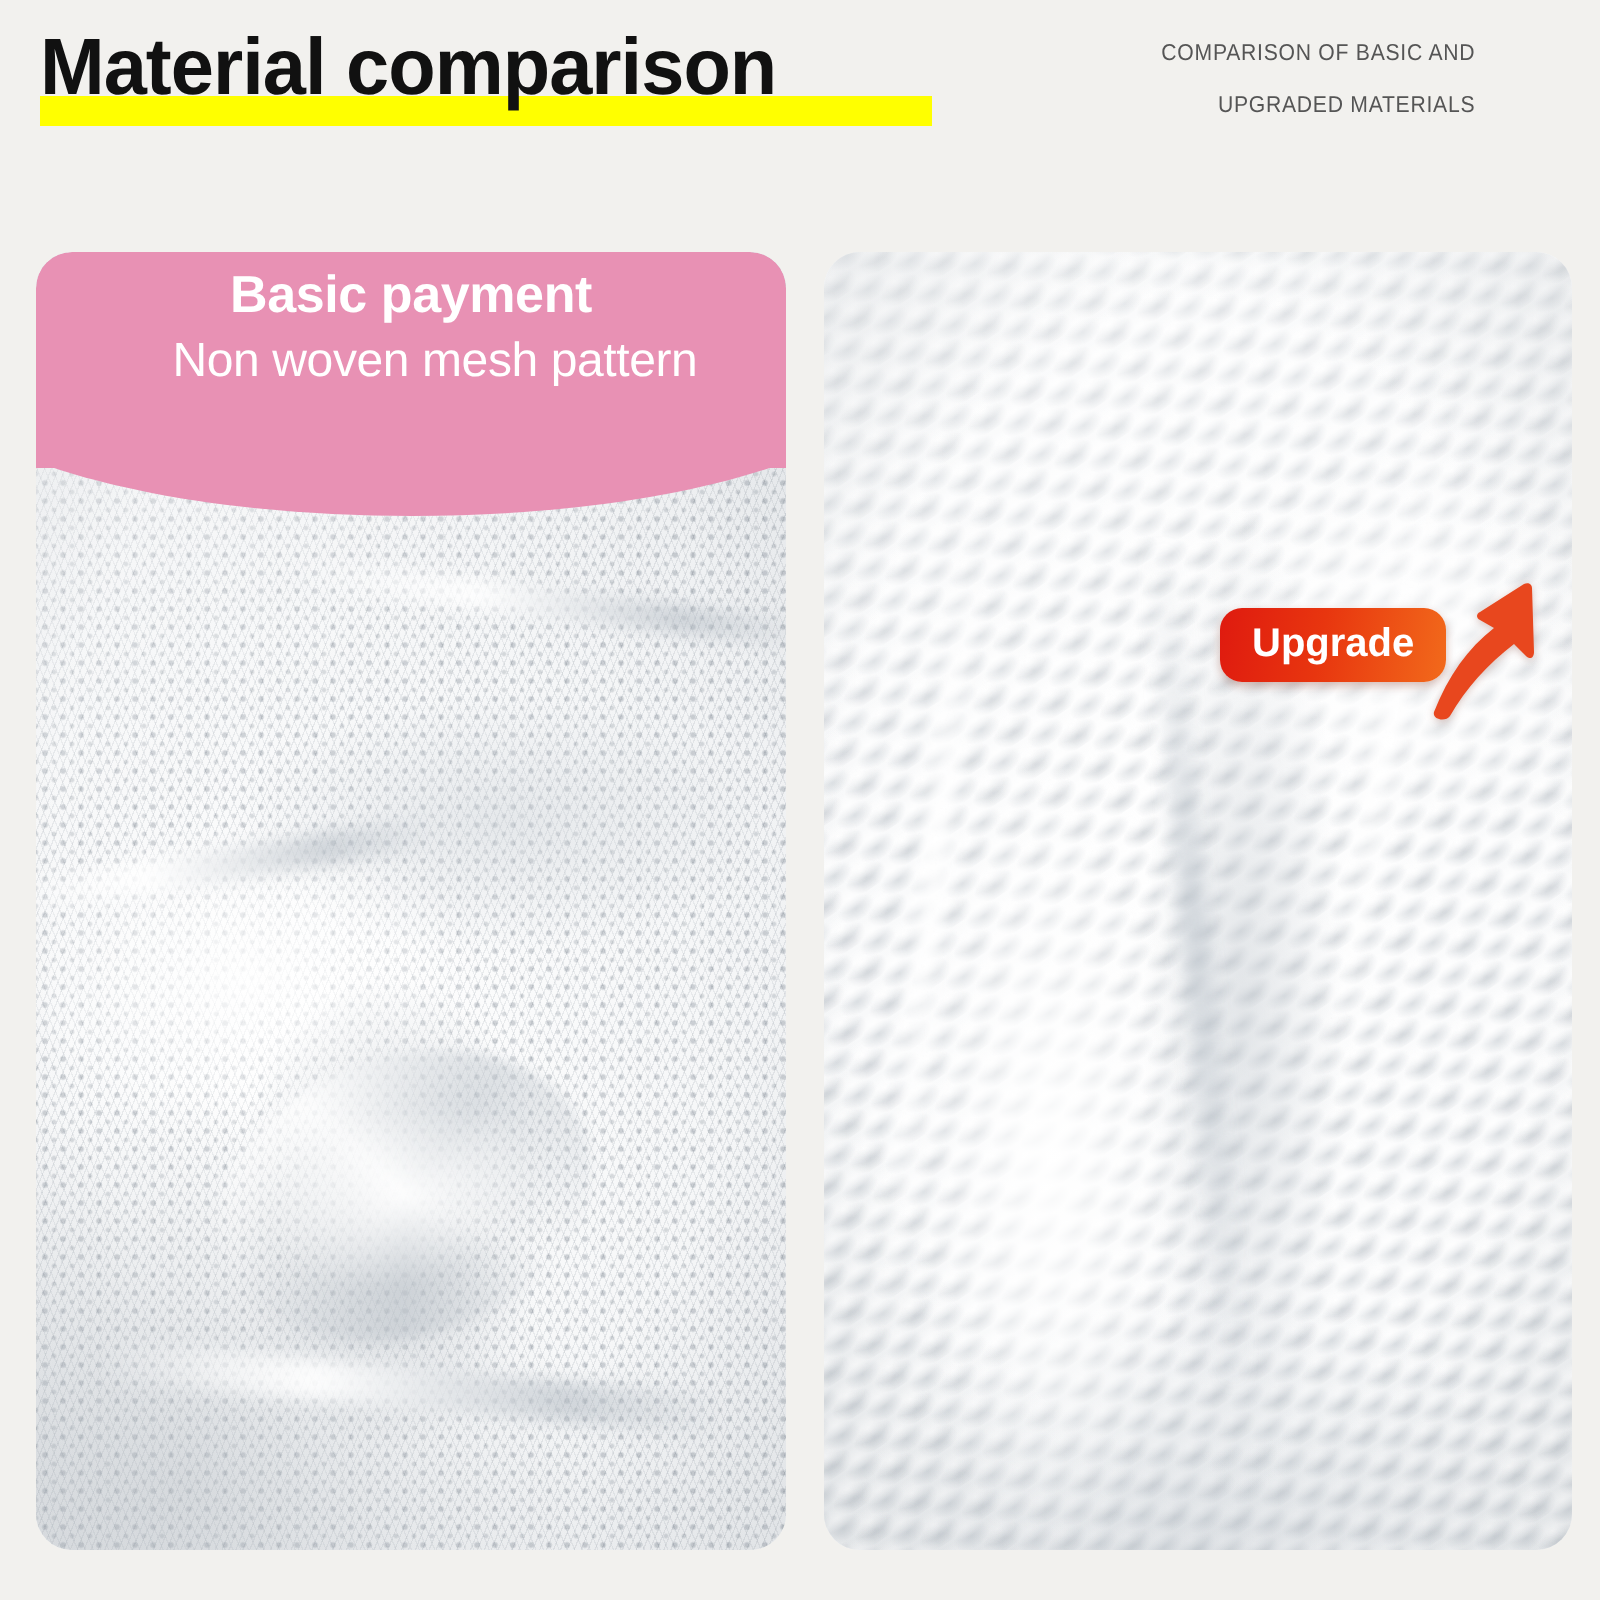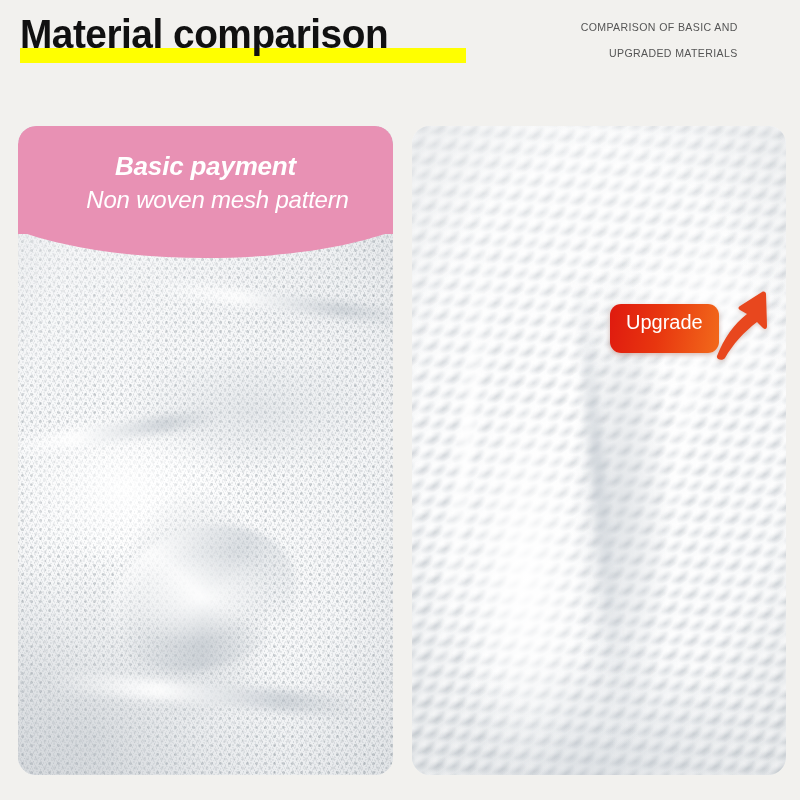--- a/index.html
+++ b/index.html
@@ -150,39 +150,39 @@
   .banner {
     position:absolute; left:0; top:0; width:100%; height:108px;
     border-radius:18px 18px 0 0;
     z-index:3;
   }
   .banner .curve {
     position:absolute; left:-2%; bottom:-34px; width:104%; height:46px;
   }
   .banner-inner {
     position:absolute; left:0; right:0; top:0;
-    padding-top:24px; text-align:center; color:#ffffff;font-style:italic;
+    padding-top:5px; text-align:center; color:#ffffff;
   }
   .banner-title {
     font-size:26px; font-weight:bold; line-height:33px;
     white-space:nowrap; letter-spacing:-0.2px;
   }
   .banner-sub {
     font-size:24px; font-weight:normal; line-height:33px;
     white-space:nowrap; letter-spacing:-0.2px;margin-left:24px;
   }
   .banner.pink { background:#e891b4; }
 
   
   .badge {
     position:absolute; left:198px; top:178px;
-    padding:7px 16px 20px;
+    padding:7px 16px 8px;
     border-radius:11px;
     background:linear-gradient(100deg, #df1a0f 0%, #e8360f 45%, #f26a1b 100%);
-    color:#ffffff; font-size:20px; font-weight:normal;
+    color:#ffffff; font-size:20px; font-weight:bold;
     line-height:22px; white-space:nowrap;
     box-shadow:0 2px 5px rgba(120,30,10,0.30);
     z-index:4;
   }
   .arrow {
     position:absolute; left:302px; top:160px;
     width:64px; height:74px; z-index:4;
     filter:drop-shadow(0 1px 2px rgba(120,40,20,0.28));
   }
 </style>

